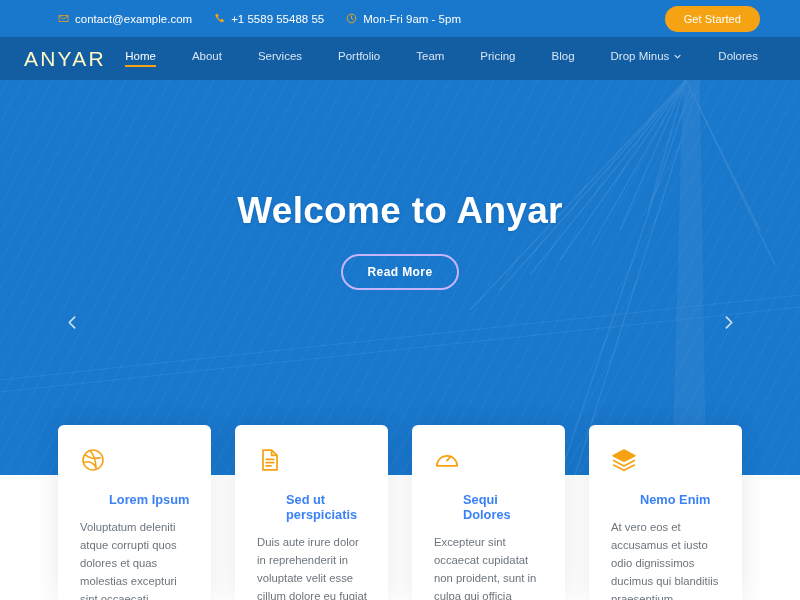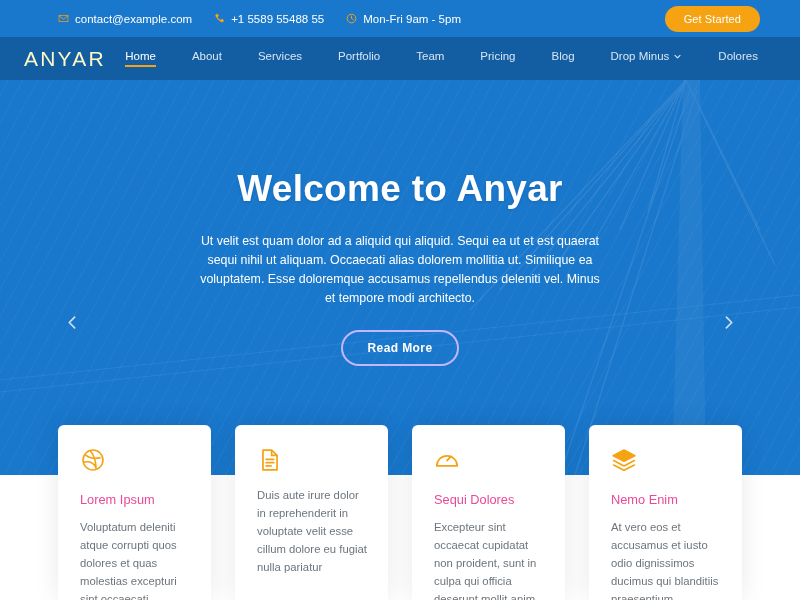--- a/index.html
+++ b/index.html
@@ -95,21 +95,21 @@
     background-image: repeating-linear-gradient(
       -62deg,
       rgba(255,255,255,.045) 0px,
       rgba(255,255,255,.045) 1px,
       rgba(255,255,255,0) 1px,
       rgba(255,255,255,0) 13px);
   }
   .hero-inner {
     position: absolute;
     top: 0; left: 0; right: 0;
-    padding-top: 88px;
+    padding-top: 110px;
     text-align: center;
   }
   .hero-title {
     color: #ffffff;
     font-size: 37px;
     font-weight: bold;
     letter-spacing: .3px;
     text-shadow: 0 1px 3px rgba(0,0,0,.12);
   }
   .hero-text {
@@ -165,24 +165,25 @@
     border-radius: 6px 6px 0 0;
     padding: 22px 20px 0 22px;
     box-shadow: 0 0 26px 0 rgba(0,0,0,.09);
     height: 175px;
     overflow: hidden;
   }
   .card-icon { color: #f5a313; height: 28px; display: block; }
   .card-icon svg { display: block; }
   .card-title {
     margin-top: 17px;
-    color: #ec4899;
+    color: #3b82f6;
     font-size: 12.8px;
-    font-weight: normal;
-    cursor: pointer;
+    font-weight: bold;
+    cursor: pointer;
+    margin-left: 29px;
   }
   .card-text {
     margin-top: 11px;
     color: #6c757d;
     font-size: 11.3px;
     line-height: 18px;
   }
 </style>
 </head>
 <body>
@@ -287,21 +288,20 @@
     <g stroke="#bcd9f0" stroke-width="1" opacity=".35">
       <path d="M0 300 L800 215"></path>
       <path d="M0 312 L800 227"></path>
     </g>
   </svg>
 
   <div class="hero-stripes"></div>
 
   <div class="hero-inner">
     <div class="hero-title">Welcome to Anyar</div>
-    <div class="hero-text">Ut velit est quam dolor ad a aliquid qui aliquid. Sequi ea ut et est quaerat sequi nihil ut aliquam. Occaecati alias dolorem mollitia ut. Similique ea voluptatem. Esse doloremque accusamus repellendus deleniti vel. Minus et tempore modi architecto.</div>
     <button class="btn-read-more">Read More</button>
   </div>
 
   <div class="carousel-arrow prev">
     <span>
       <svg width="17" height="17" viewBox="0 0 24 24" fill="none" stroke="currentColor" stroke-width="2.4">
         <path d="M15 4.5L7.5 12l7.5 7.5" stroke-linecap="round" stroke-linejoin="round"></path>
       </svg>
     </span>
   </div>
@@ -333,20 +333,21 @@
     </div>
 
     <div class="card">
       <span class="card-icon">
         <svg width="26" height="26" viewBox="0 0 24 24" fill="none" stroke="currentColor" stroke-width="1.6">
           <path d="M5.5 2.8h8l5 5v13.4h-13z" stroke-linejoin="round"></path>
           <path d="M13.5 2.8v5h5" stroke-linejoin="round"></path>
           <path d="M8.5 11.5h7M8.5 14.5h7M8.5 17.5h4.5" stroke-linecap="round"></path>
         </svg>
       </span>
+      <div class="card-title">Sed ut perspiciatis</div>
       <div class="card-text">Duis aute irure dolor in reprehenderit in voluptate velit esse cillum dolore eu fugiat nulla pariatur</div>
     </div>
 
     <div class="card">
       <span class="card-icon">
         <svg width="26" height="26" viewBox="0 0 24 24" fill="none" stroke="currentColor" stroke-width="1.6">
           <path d="M2.6 17.5a9.4 9.4 0 0 1 18.8 0z" stroke-linejoin="round"></path>
           <path d="M12 12.5l3.6-3.9" stroke-linecap="round"></path>
         </svg>
       </span>

